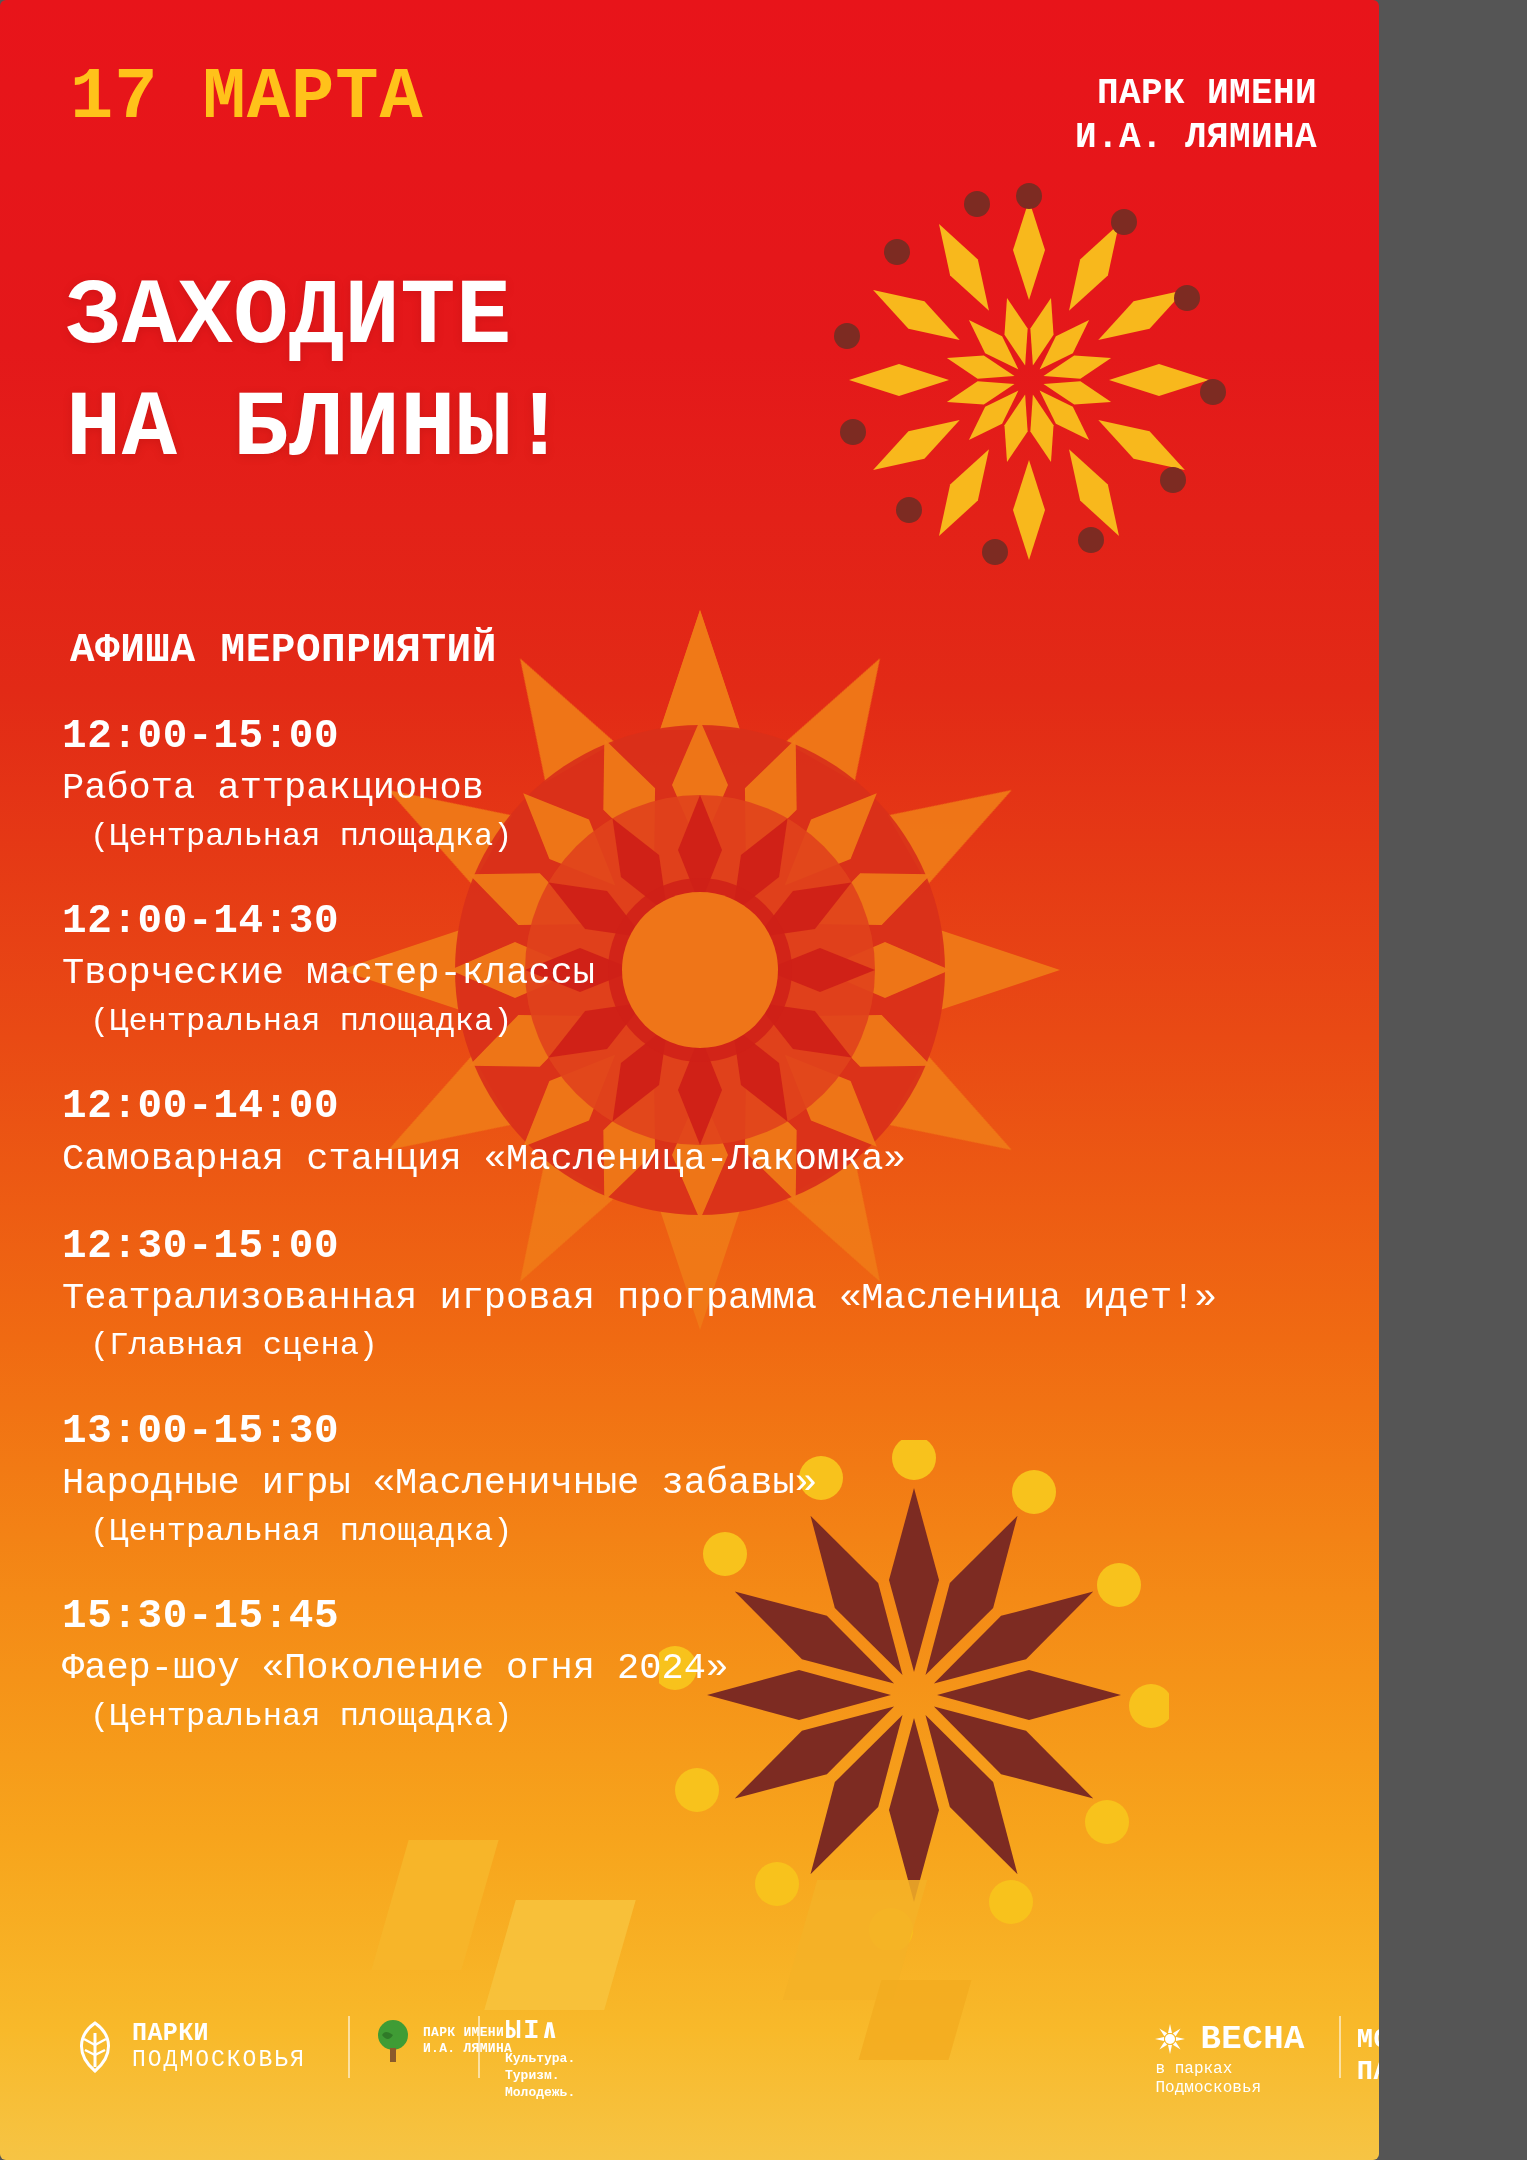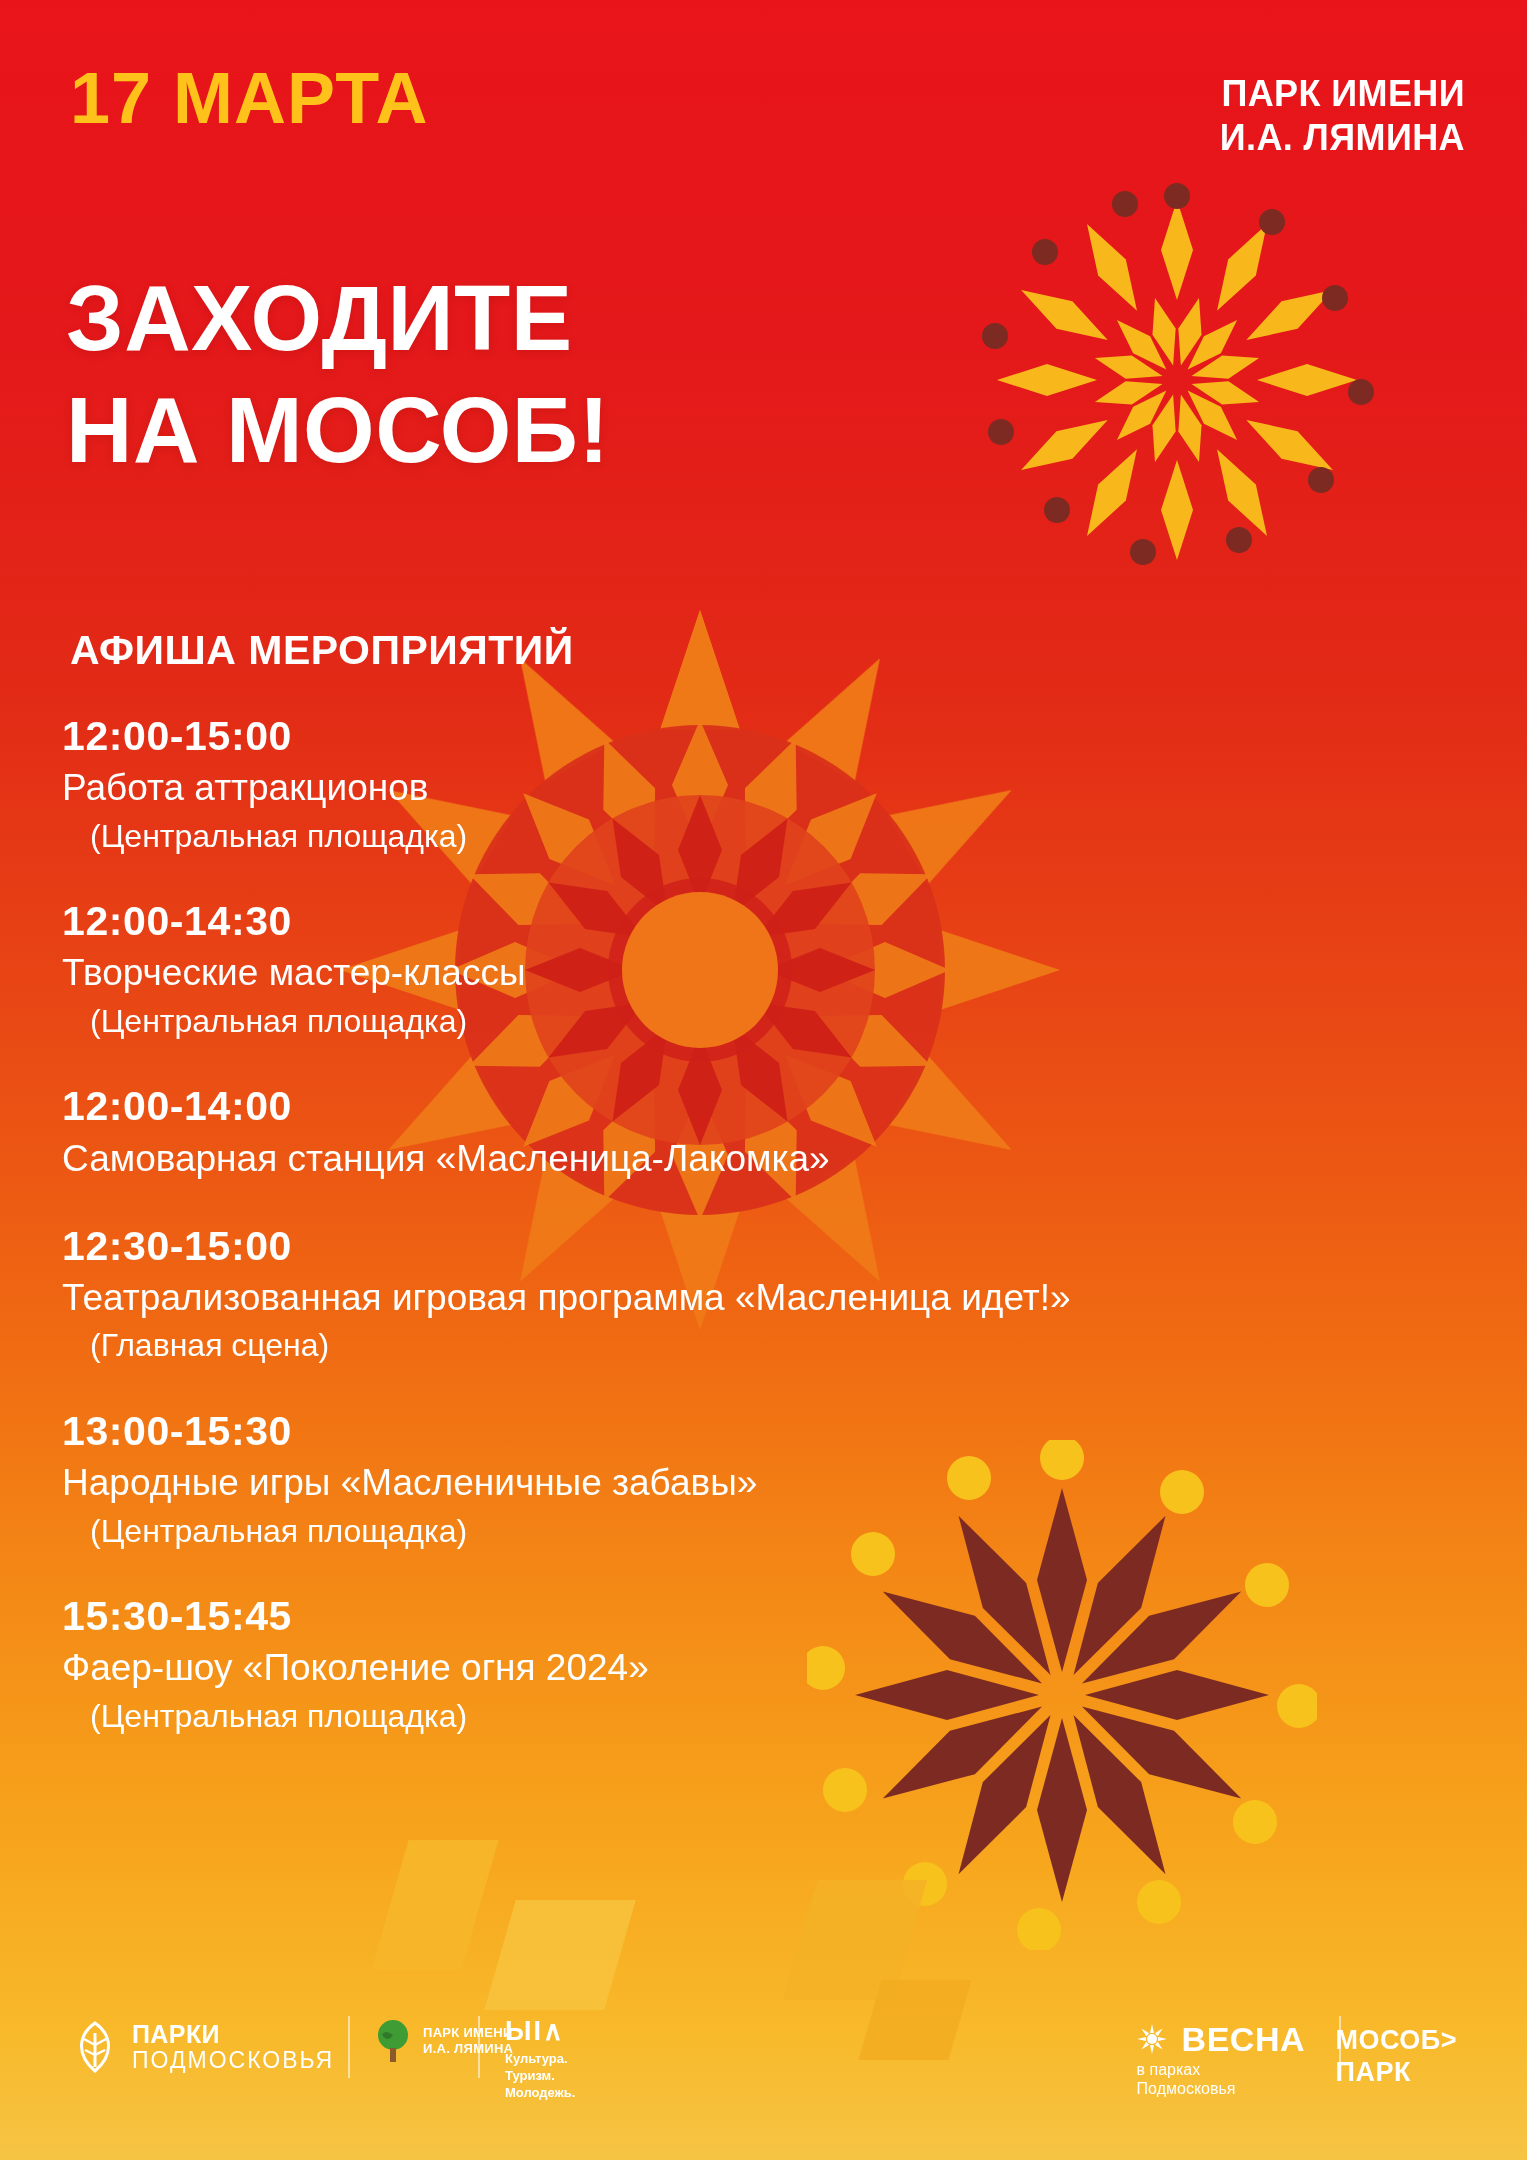--- a/index.html
+++ b/index.html
@@ -2,34 +2,35 @@
 <html lang="ru"><head>
 <meta charset="utf-8">
 <style>
   html, body {
     margin: 0;
     padding: 0;
     background: #555;
   }
   .poster {
     position: relative;
-    width: 1527px;
+    width: 1379px;
     height: 2160px;
     overflow: hidden;
-    font-family: Liberation Sans, sans-serif;
+    font-family: Liberation Mono, monospace;
     background: linear-gradient(180deg,
       #e8141a 0%,
       #e4181a 16%,
       #e22a16 32%,
       #e94a14 48%,
       #f06a12 62%,
       #f48a16 74%,
       #f7a41c 85%,
       #f8b92a 94%,
       #f6c444 100%);
+    border-radius: 6px;
   }
 
   
   .sun-wrap {
     position: absolute;
     left: 330px;
     top: 600px;
     width: 740px;
     height: 740px;
     pointer-events: none;
@@ -418,21 +419,21 @@
 
   <div class="date">17 МАРТА</div>
 
   <div class="park-name">
     <div>ПАРК ИМЕНИ</div>
     <div>И.А. ЛЯМИНА</div>
   </div>
 
   <div class="headline">
     <div>ЗАХОДИТЕ</div>
-    <div>НА МОСОБ!</div>
+    <div>НА БЛИНЫ!</div>
   </div>
 
   <div class="afisha">АФИША МЕРОПРИЯТИЙ</div>
 
   <div class="schedule">
     <div class="ev">
       <div class="ev-time">12:00-15:00</div>
       <div class="ev-title">Работа аттракционов</div>
       <div class="ev-place">(Центральная площадка)</div>
     </div>

